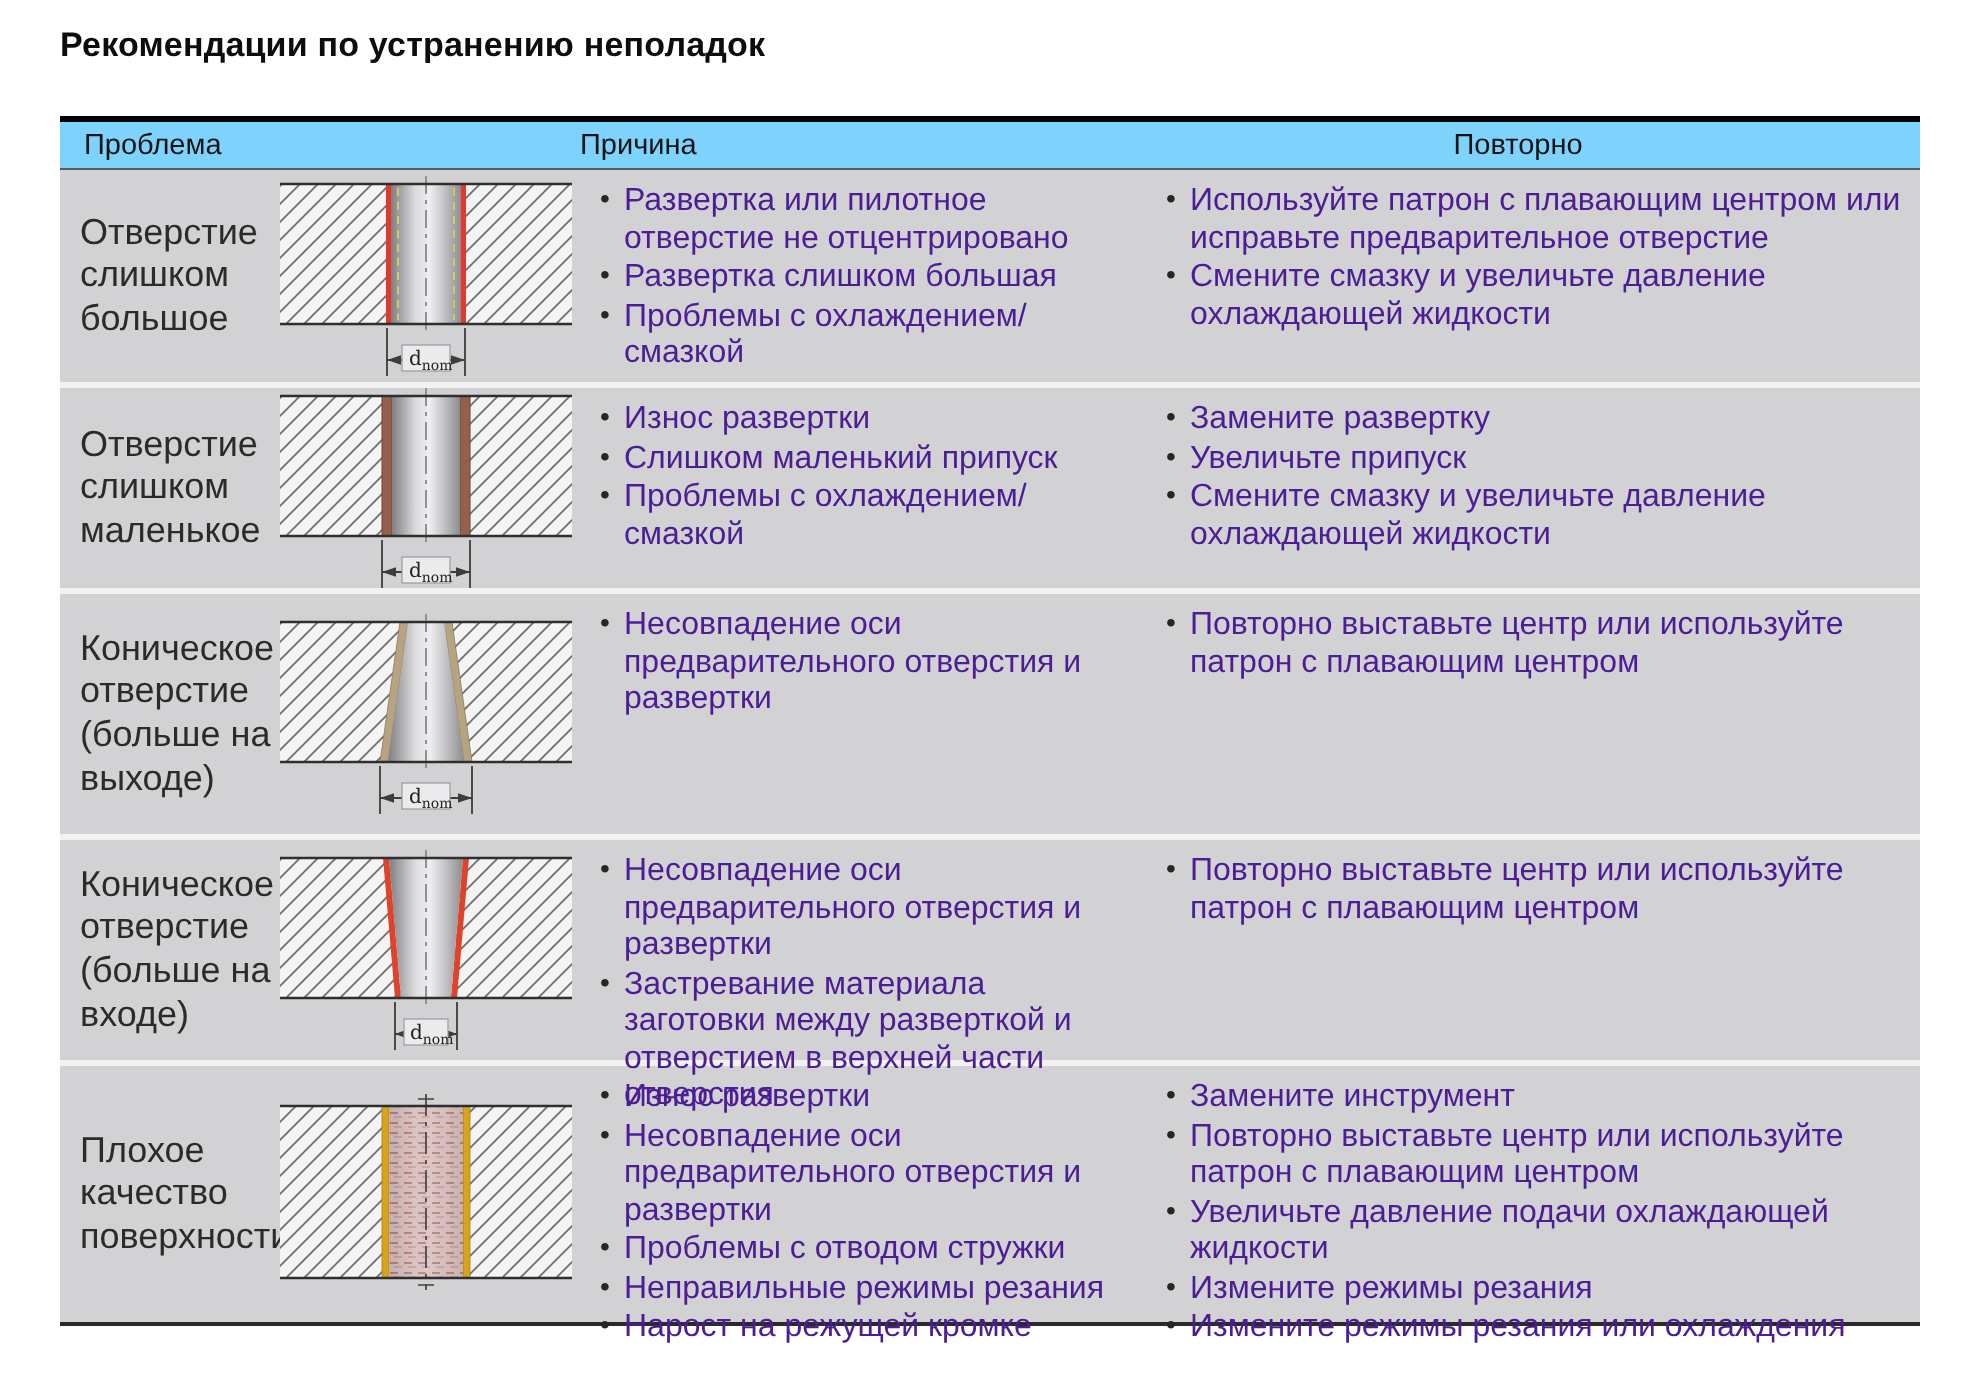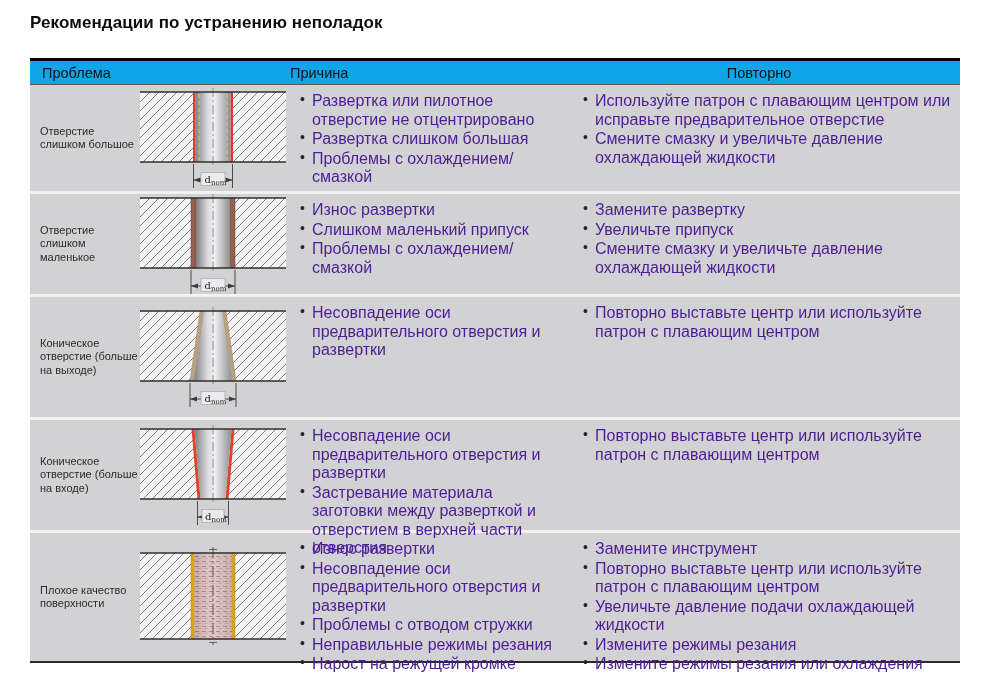--- a/index.html
+++ b/index.html
@@ -12,40 +12,40 @@
     margin:13px 0 0 30px; font-size:17px; font-weight:bold; color:#0d0d0d;
     letter-spacing:0.1px;
   }
   .table {
     width:930px; margin:25px 0 0 30px;
     border-top:3px solid #000000;
     border-bottom:2px solid #2a2a2a;
   }
   .header-row {
     display:flex; align-items:center; height:23px;
-    background:#0ea5e9; border-bottom:1px solid #5a5a5a;
+    background:#7dd3fc; border-bottom:1px solid #5a5a5a;
     font-size:14.5px; color:#141414;
   }
   .hc1 { width:260px; padding-left:12px; box-sizing:border-box; }
   .hc2 { width:268px; }
   .hc3 { flex:1; text-align:center; }
 
   .row { display:flex; background:#d2d2d4; }
   .row + .row { border-top:3px solid #f2f2f3; }
   .r1 { height:106px; }
   .r2 { height:100px; }
   .r3 { height:120px; }
   .r4 { height:110px; }
   .r5 { height:128px; }
 
   .cell-problem { width:260px; display:flex; }
   .plabel {
     width:108px; padding-left:10px; box-sizing:border-box;
     display:flex; align-items:center;
-    font-size:11px; color:#2b2b2b; line-height:1.2;
+    font-size:18px; color:#2b2b2b; line-height:1.2;
   }
   .illus { width:152px; display:flex; align-items:center; justify-content:flex-start; }
   .cell-causes { width:268px; padding-top:7px; box-sizing:border-box; }
   .cell-solutions { flex:1; padding-top:7px; padding-left:15px; box-sizing:border-box; }
 
   ul.bullets { margin:0; padding:0 0 0 22px; list-style:none; }
   ul.bullets li {
     font-size:16px; color:#4c1d95; line-height:1.16;
     position:relative; margin-bottom:1px; max-width:392px;
   }

